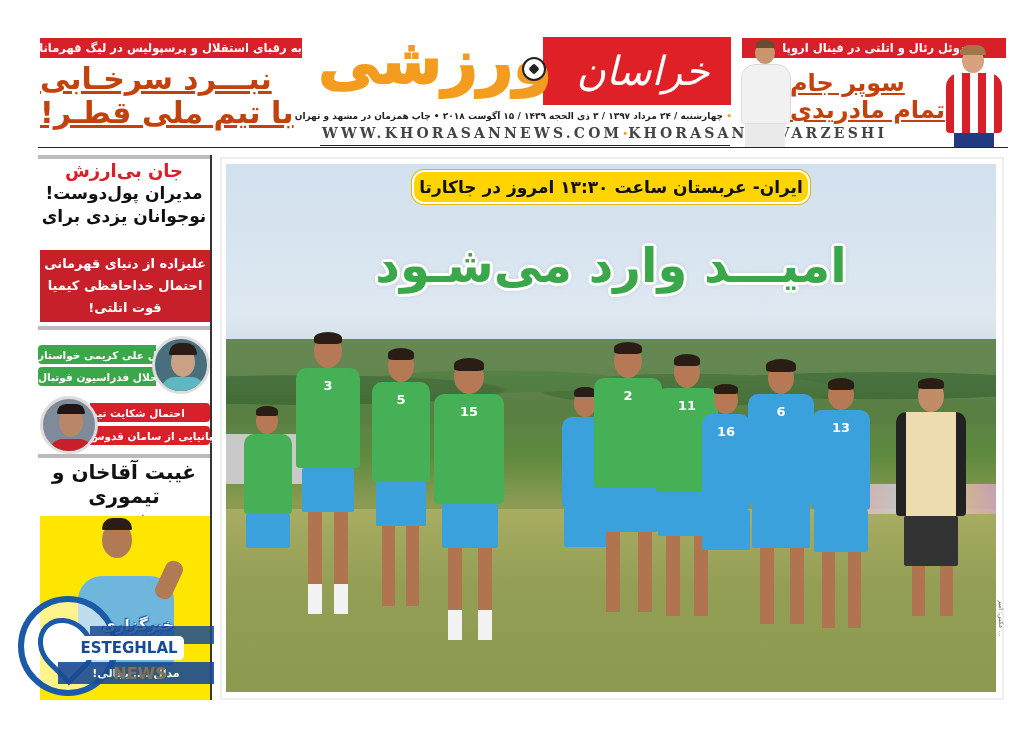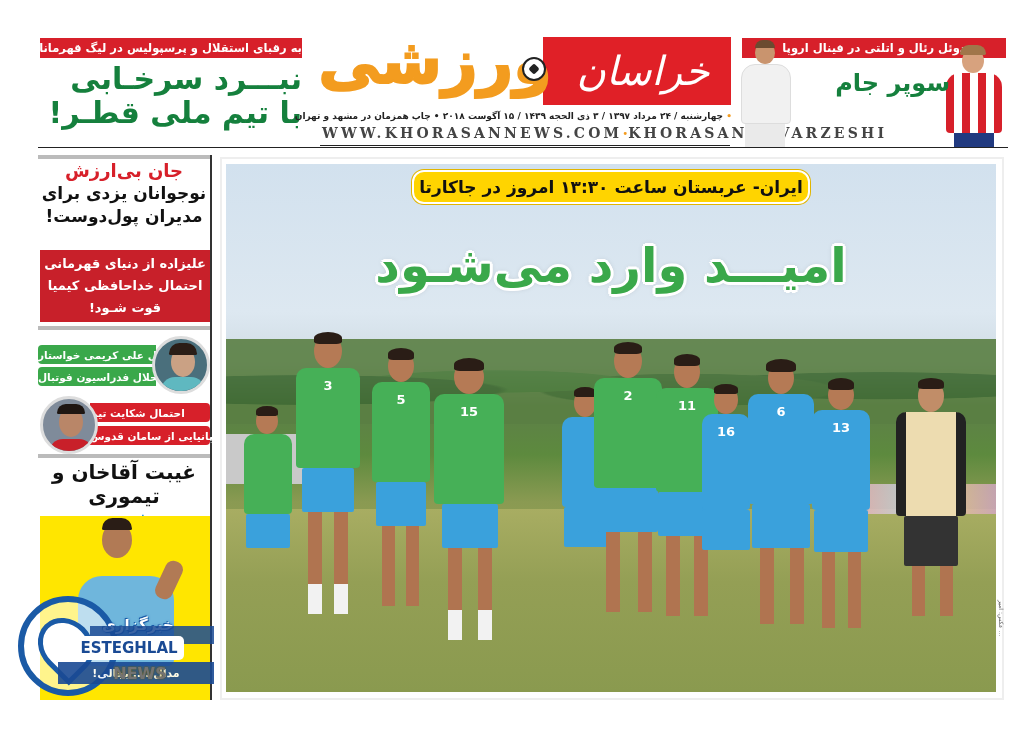--- a/index.html
+++ b/index.html
@@ -6,21 +6,21 @@
   html, body { width: 1030px; height: 730px; background: #ffffff; overflow: hidden; }
   body { position: relative; font-family: "DejaVu Sans", sans-serif; }
   .abs { position: absolute; }
   .rtl { direction: rtl; }
 
   
   .strap-red {
     background: #d7202a; color: #fff; font-weight: bold; font-size: 11.5px;
     display: flex; align-items: center; justify-content: center; white-space: nowrap;
   }
-  .head-black { color: #15803d; font-weight: bold; text-align: right; line-height: 1.12; }
+  .head-black { color: #c2410c; font-weight: bold; text-align: left; line-height: 1.12; text-decoration: underline; }
 
   
   .mast-orange { color: #f39c1f; font-weight: bold; }
   .mast-red-box { background: #e02027; }
   .mast-dateline { font-size: 9px; color: #222; font-weight: bold; white-space: nowrap; }
   .mast-web { font-family: "DejaVu Serif", serif; font-size: 14px; letter-spacing: 3.2px; color: #444; font-weight: bold; white-space: nowrap; }
   .rule { background: #222; height: 2px; }
   .grey-bar { background: #bbb; height: 4px; }
 
   .pill-green { background: #3aa84a; color: #fff; font-weight: bold; font-size: 10.5px; border-radius: 4px 0 0 4px; display:flex; align-items:center; justify-content:flex-end; padding-right:6px; white-space: nowrap;}
@@ -88,36 +88,37 @@
 </div>
 
 <div class="abs" style="left:940px;top:45px;width:68px;height:103px;">
   <div class="abs" style="left:22px;top:4px;width:22px;height:24px;border-radius:50%;background:#d7a27e;"></div>
   <div class="abs" style="left:20px;top:0px;width:26px;height:10px;border-radius:12px 12px 2px 2px;background:#a0764a;"></div>
   <div class="abs" style="left:6px;top:28px;width:56px;height:60px;border-radius:14px 14px 4px 4px;background:repeating-linear-gradient(90deg,#d7202a 0 8px,#fff 8px 16px);"></div>
   <div class="abs" style="left:14px;top:88px;width:40px;height:15px;background:#213a80;"></div>
 </div>
 <div class="abs head-black rtl" style="left:790px;top:70px;width:160px;font-size:24px;">
   <div>سوپر جام</div>
+  <div>تمام مادریدی</div>
 </div>
 
 <div class="abs rule" style="left:38px;top:147px;width:970px;height:1px;"></div>
 
 <div class="abs grey-bar" style="left:38px;top:155px;width:172px;"></div>
 <div class="abs" style="left:210px;top:155px;width:2px;height:545px;background:#333;"></div>
 
 <div class="abs rtl" style="left:38px;top:160px;width:172px;text-align:center;">
   <div style="color:#d7202a;font-weight:bold;font-size:18px;line-height:22px;">جان بی‌ارزش</div>
+  <div style="color:#111;font-weight:bold;font-size:17px;line-height:23px;">مدیران پول‌دوست!</div>
   <div style="color:#111;font-weight:bold;font-size:17px;line-height:23px;">نوجوانان یزدی برای</div>
-  <div style="color:#111;font-weight:bold;font-size:17px;line-height:23px;">مدیران پول‌دوست!</div>
 </div>
 <div class="abs rtl" style="left:40px;top:250px;width:170px;height:72px;background:#c8202a;color:#fff;font-weight:bold;font-size:13px;text-align:center;line-height:22px;padding-top:3px;">
   <div>علیزاده از دنیای قهرمانی</div>
   <div>احتمال خداحافظی کیمیا</div>
-  <div>قوت شـود!</div>
+  <div>قوت اتلتی!</div>
 </div>
 <div class="abs grey-bar" style="left:38px;top:326px;width:172px;"></div>
 
 <div class="abs" style="left:38px;top:340px;width:172px;height:50px;">
   <div class="abs pill-green rtl" style="left:0;top:5px;width:118px;height:19px;">
     <span>وکیل علی کریمی خواستار</span>
   </div>
   <div class="abs pill-green rtl" style="left:0;top:27px;width:118px;height:19px;">
     <span>انحلال فدراسیون فوتبال</span>
   </div>

